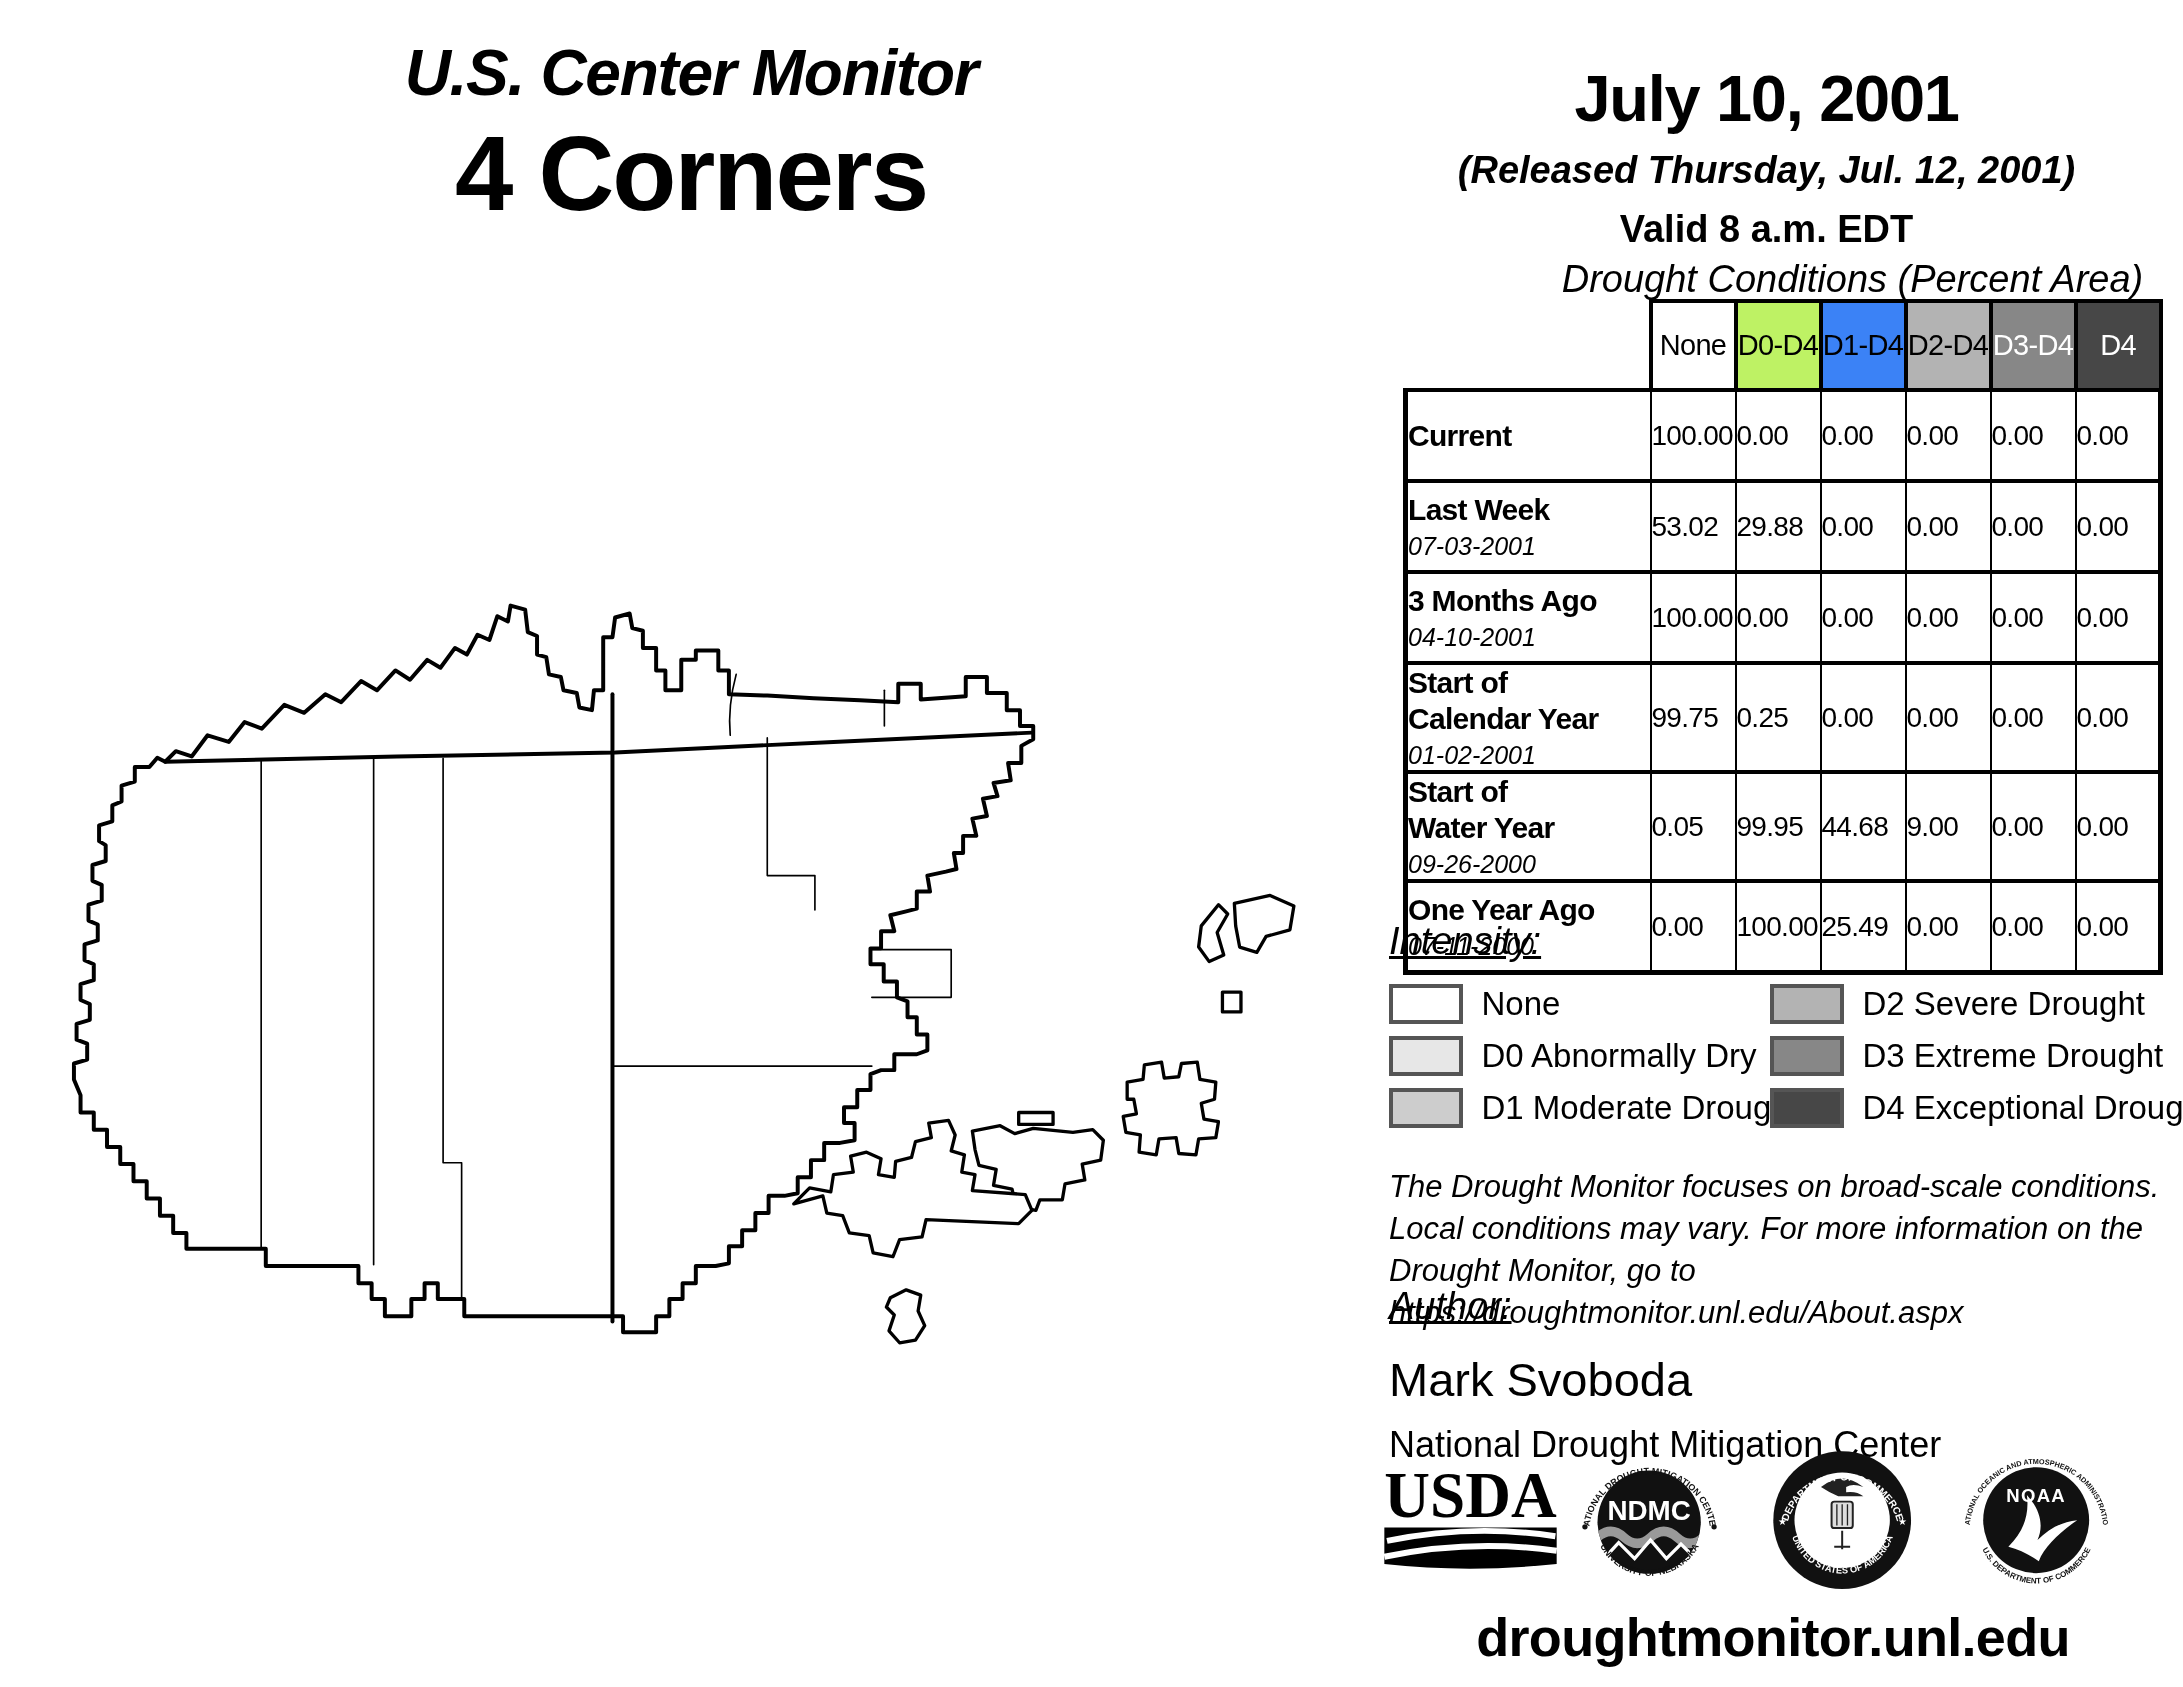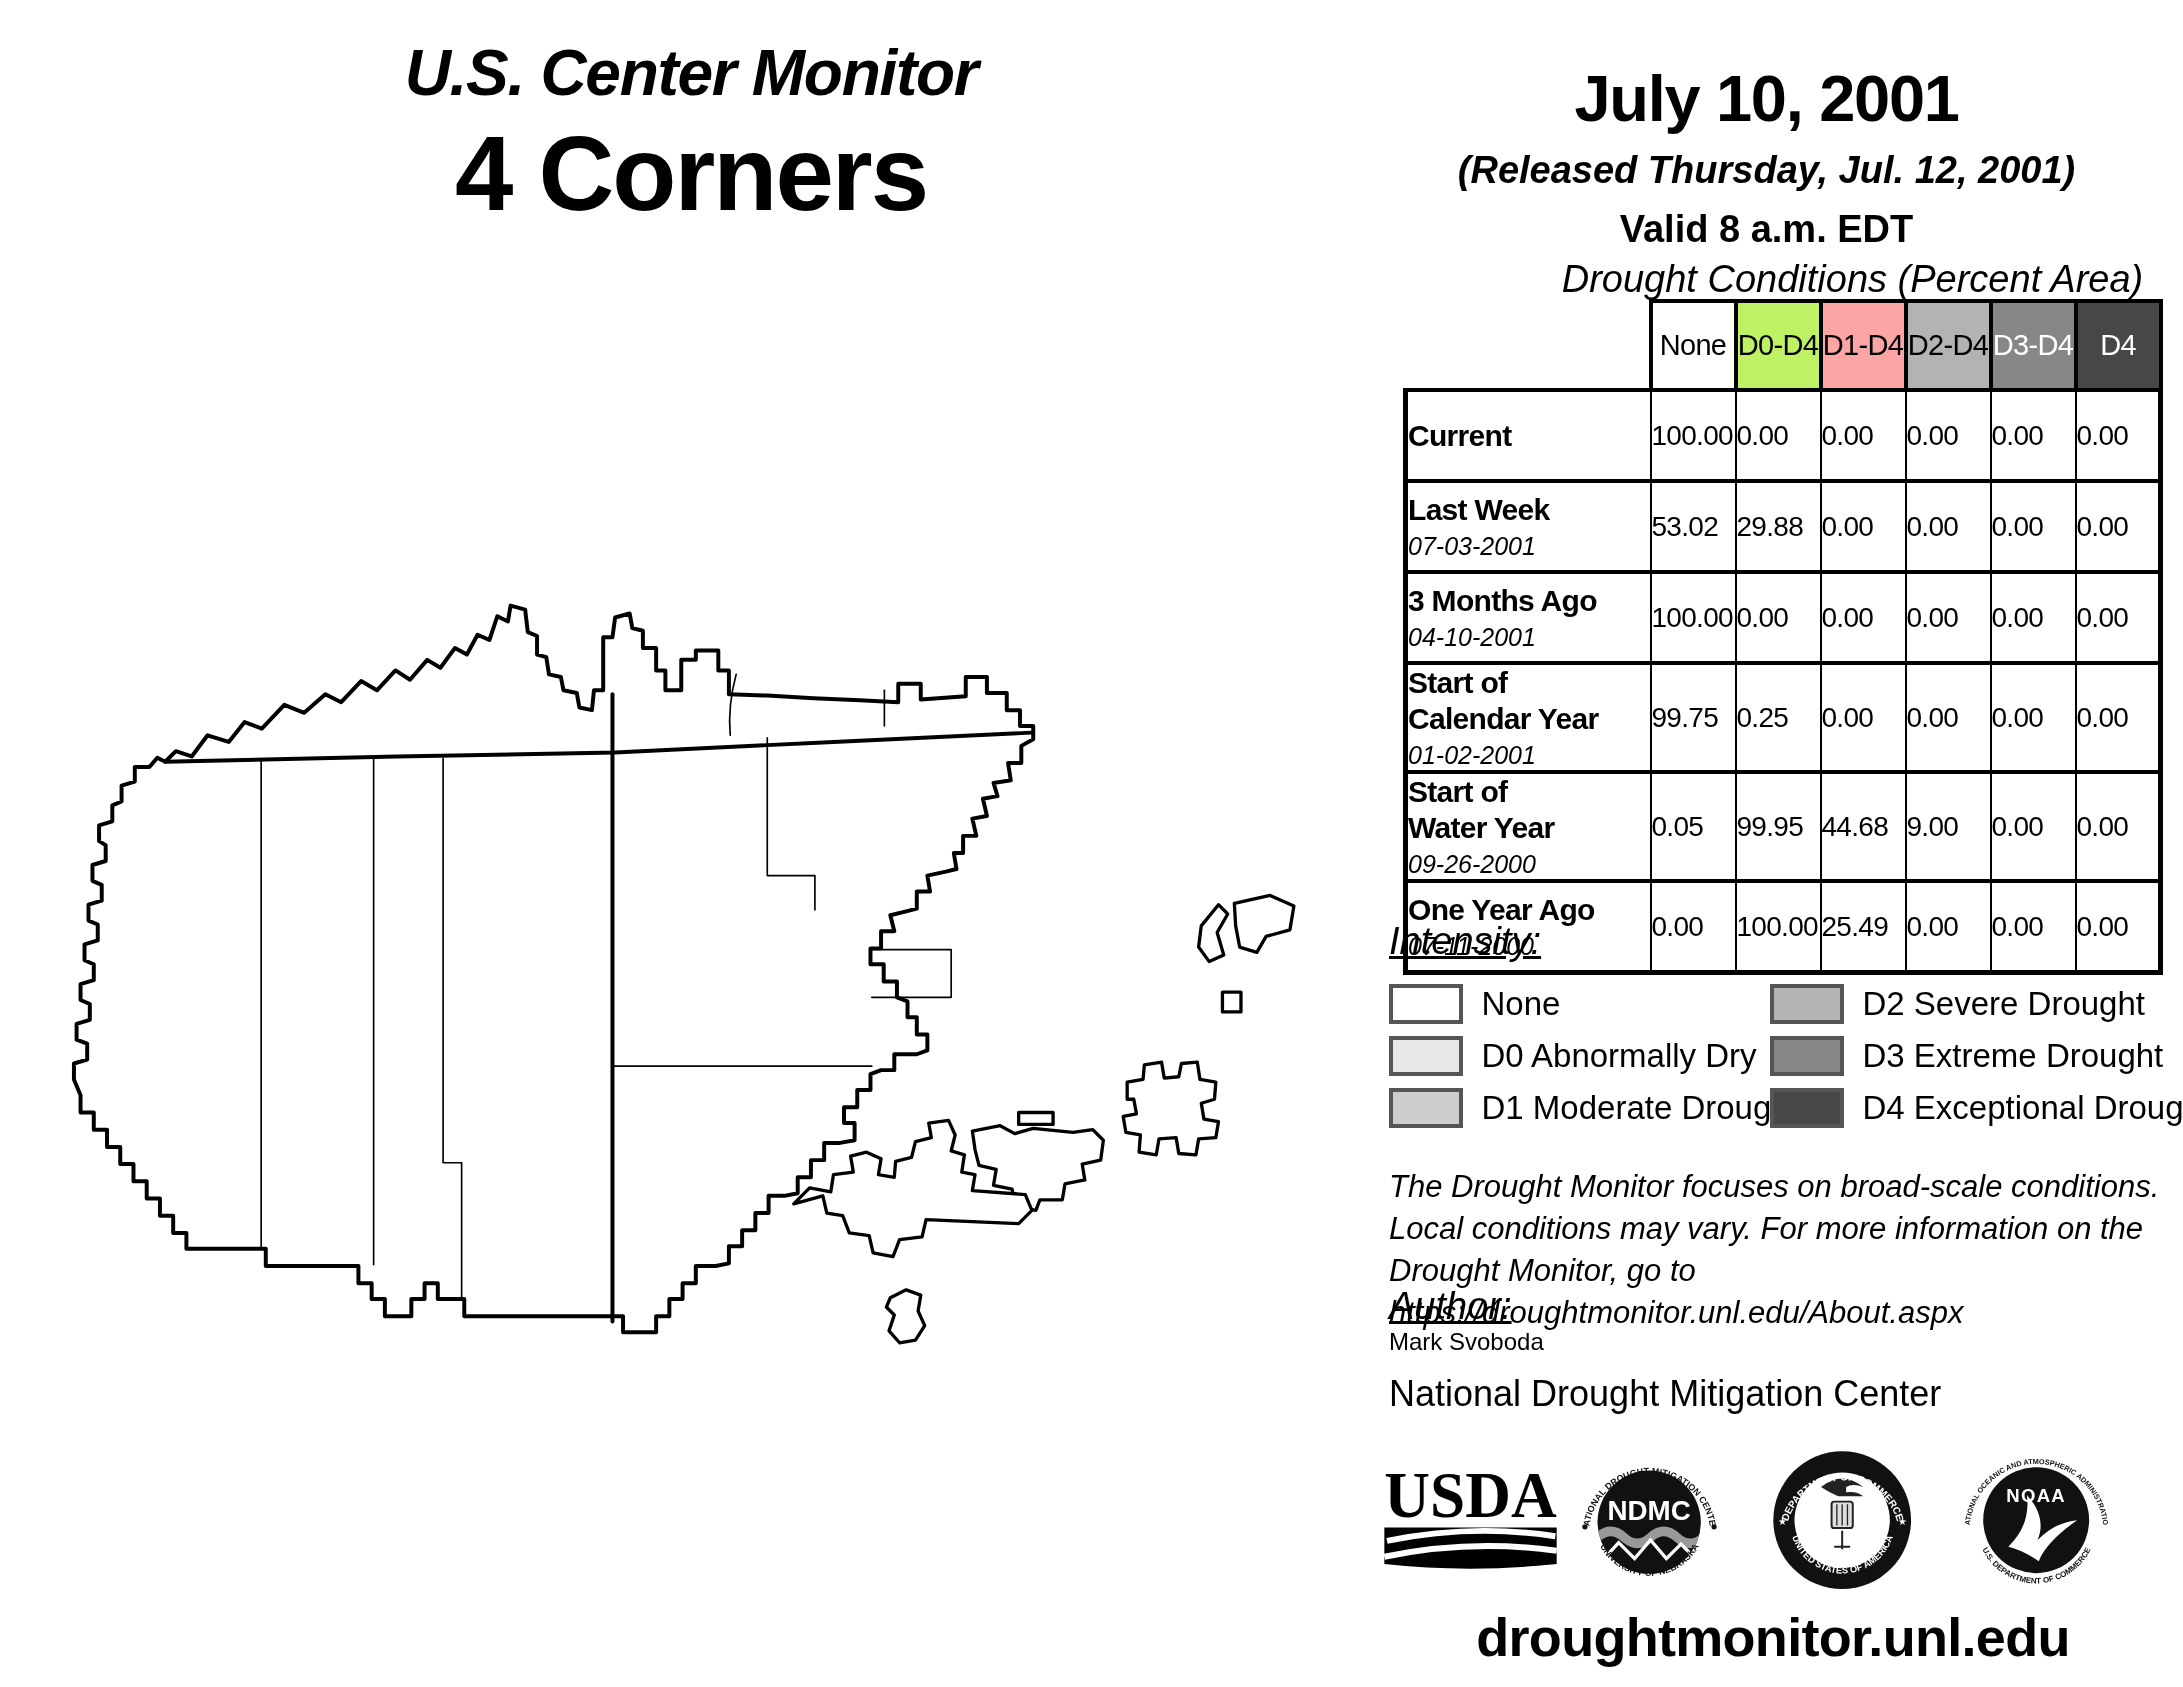--- a/index.html
+++ b/index.html
@@ -52,21 +52,21 @@
   .int-col.left{width:381px;}
   .int-item{display:flex;align-items:center;height:36px;}
   .swatch{width:66px;height:32px;border:4.6px solid #555;margin-right:18.5px;flex:none;}
   .int-label{font-size:33px;white-space:nowrap;}
 
   
   .disclaimer{position:absolute;left:1389px;top:1166px;font-size:31px;font-style:italic;
               line-height:42px;width:794px;}
   .author{position:absolute;left:1389px;top:1285px;}
   .author-head{font-size:38px;font-style:italic;text-decoration:underline;}
-  .author-name{font-size:24px;}
+  .author-name{font-size:47px;margin-top:24px;}
   .author-org{font-size:36px;margin-top:17px;}
 
   
   .logo{position:absolute;}
   .site-url{position:absolute;left:1409px;top:1606px;width:728px;text-align:center;
             font-size:54px;font-weight:bold;letter-spacing:-0.7px;}
   .arc-text{font-family:"Liberation Sans",sans-serif;font-weight:bold;}
 </style>
 </head>
 <body>
@@ -127,21 +127,21 @@
         <col class="c-val">
       <col class="c-val">
         <col class="c-val">
         <col class="c-val">
     </colgroup>
     <tbody>
         <tr>
       <td class="corner"></td>
       <th style="background:#ffffff;color:#000000">None</th>
       <th style="background:#bef264;color:#000000">D0-D4</th>
-      <th style="background:#fca5a5;color:#000000">D1-D4</th>
+      <th style="background:#3b82f6;color:#000000">D1-D4</th>
       <th style="background:#b3b3b3;color:#000000">D2-D4</th>
       <th style="background:#878787;color:#ffffff">D3-D4</th>
       <th style="background:#474747;color:#ffffff">D4</th>
     </tr>
     <tr>
       <td class="rlabel">
         <div class="rl">Current</div>
       </td>
       <td class="val">100.00</td>
       <td class="val">0.00</td>

